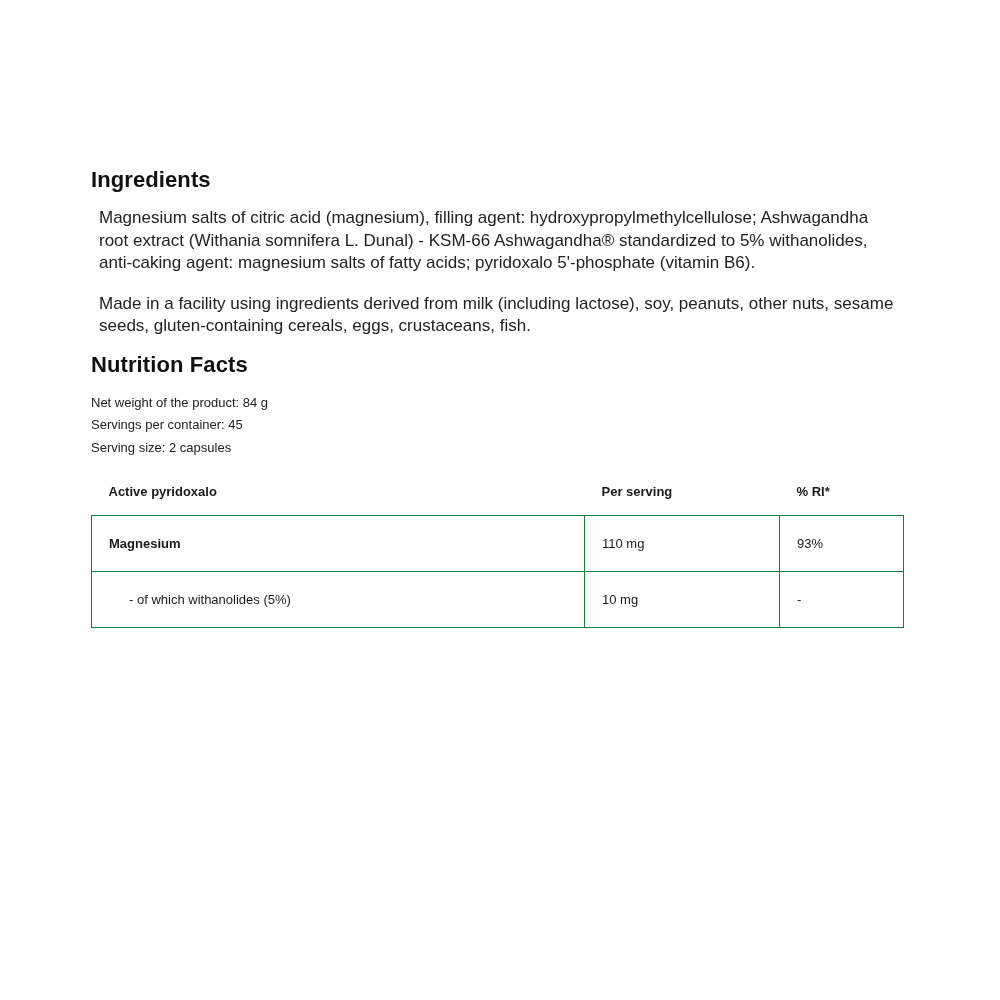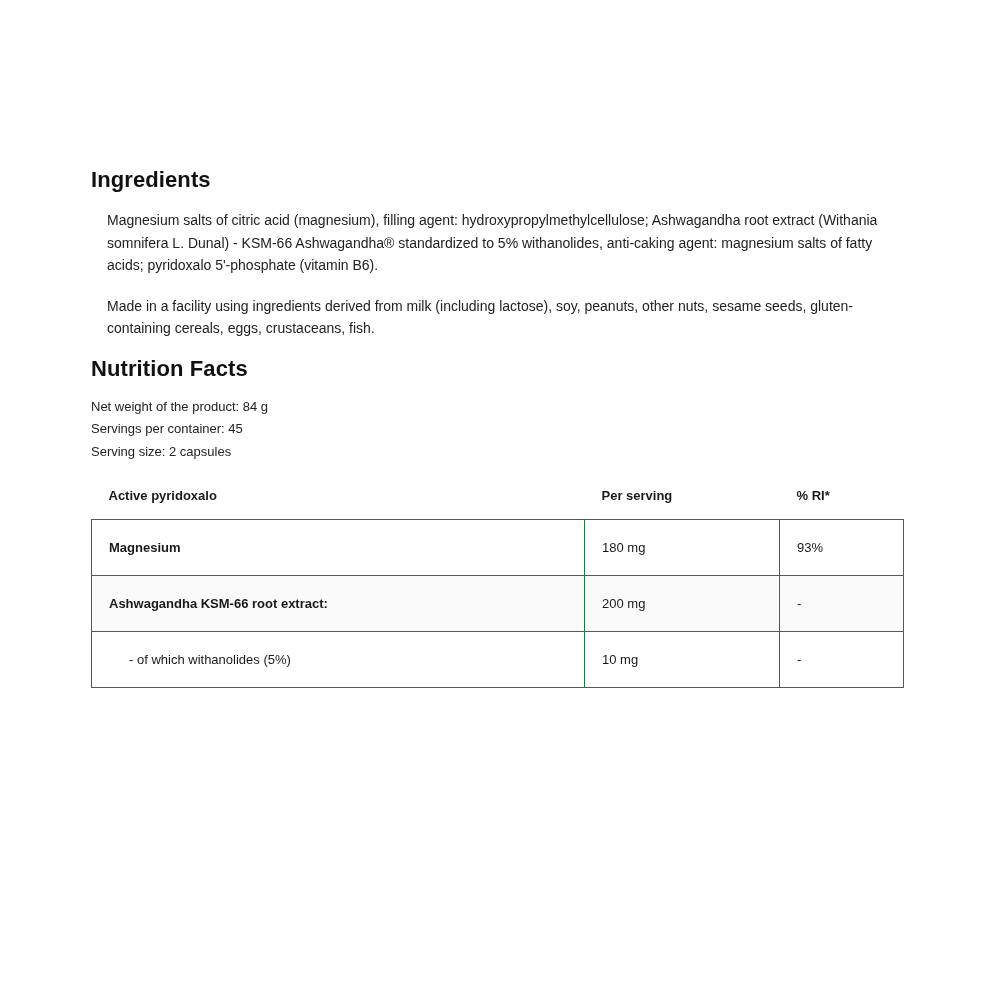--- a/index.html
+++ b/index.html
@@ -22,22 +22,22 @@
   }
   h2 {
     margin: 0;
     font-size: 22px;
     font-weight: 700;
     color: #111111;
     letter-spacing: 0.1px;
   }
   .section-ingredients h2 { margin-bottom: 14px; }
   p.body-text {
-    margin: 16px;
-    font-size: 14px;
+    margin: 8px;
+    font-size: 17px;
     line-height: 22.5px;
     color: #222222;
   }
   .p1 { margin-bottom: 18px !important; }
   .section-nutrition { margin-top: 14px; }
   .section-nutrition h2 { margin-bottom: 14px; }
   .meta-line {
     font-size: 13px;
     line-height: 22.5px;
     color: #222222;
@@ -96,27 +96,22 @@
       <thead>
         <tr>
           <th class="col1">Active pyridoxalo</th>
           <th class="col2">Per serving</th>
           <th class="col3">% RI*</th>
         </tr>
       </thead>
       <tbody>
         <tr class="odd">
           <td class="bold">Magnesium</td>
-          <td>180 mg</td>
+          <td>110 mg</td>
           <td>93%</td>
-        </tr>
-        <tr class="even">
-          <td class="bold">Ashwagandha KSM-66 root extract:</td>
-          <td>200 mg</td>
-          <td>-</td>
         </tr>
         <tr class="odd">
           <td class="sub">- of which withanolides (5%)</td>
           <td>10 mg</td>
           <td>-</td>
         </tr>
       </tbody>
     </table>
 
   </section>

